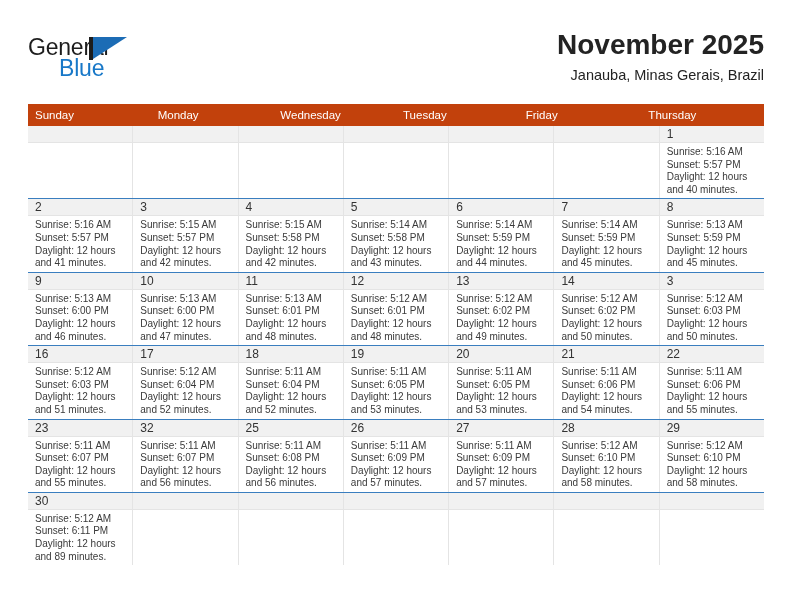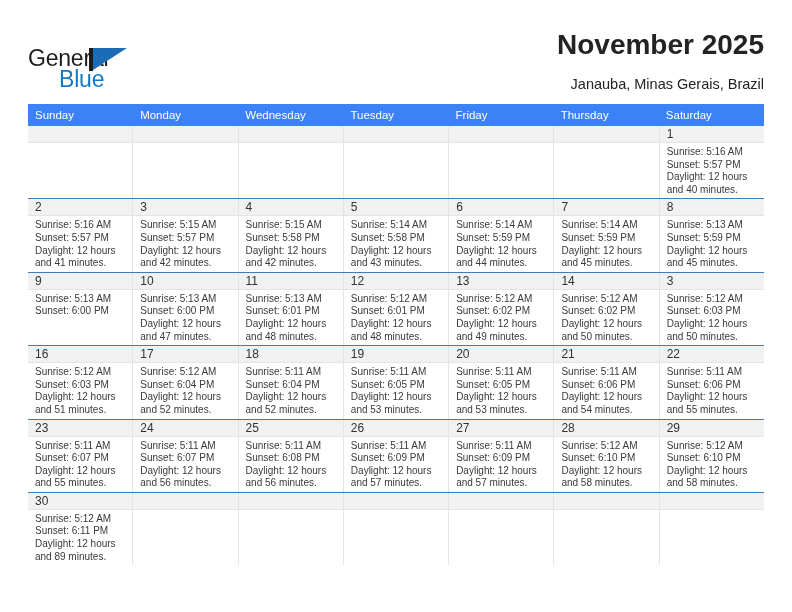--- a/index.html
+++ b/index.html
@@ -30,21 +30,20 @@
     width: 736px;
     height: 68px;
   }
 
   .logo {
     position: absolute;
     left: 0;
     top: 6px;
     width: 130px;
     height: 56px;
-    margin-top: 11px;
   }
   .logo-general {
     position: absolute;
     left: 0;
     top: 0;
     font-size: 23px;
     color: #1d1d1d;
     letter-spacing: -0.2px;
     line-height: 26px;
     font-weight: 400;
@@ -91,39 +90,39 @@
     text-align: right;
   }
   .month-title {
     font-size: 28px;
     line-height: 34px;
     color: #232323;
     font-weight: 700;
     white-space: nowrap;
   }
   .location {
-    margin-top: 13px;
+    margin-top: 4px;
     font-size: 14.5px;
     line-height: 18px;
     color: #232323;
     font-weight: 400;
     white-space: nowrap;
   }
 
   
   .calendar {
     position: absolute;
     left: 28px;
     top: 104px;
     width: 736px;
   }
 
   .weekdays {
     display: flex;
-    background: #3b82f6;
+    background: #c2410c;
     height: 22px;
   }
   .weekday {
     flex: 1 1 0;
     color: #ffffff;
     font-size: 11.5px;
     line-height: 22px;
     padding-left: 7px;
     box-sizing: border-box;
     white-space: nowrap;
@@ -201,21 +200,20 @@
   </div>
 
   <div class="calendar">
     <div class="weekdays" id="weekday-row">
         <div class="weekday">Sunday</div>
         <div class="weekday">Monday</div>
         <div class="weekday">Wednesday</div>
         <div class="weekday">Tuesday</div>
         <div class="weekday">Friday</div>
         <div class="weekday">Thursday</div>
-        <div class="weekday">Saturday</div>
       </div>
     <div id="weeks-container">
         <div class="week">
           <div class="daycell empty">
             <div class="daynum"></div>
           </div>
           <div class="daycell empty">
             <div class="daynum"></div>
           </div>
           <div class="daycell empty">
@@ -296,20 +294,21 @@
               <div class="dl">Daylight: 12 hours and 45 minutes.</div>
             </div>
           </div>
         </div>
         <div class="week">
           <div class="daycell">
             <div class="daynum">9</div>
             <div class="info">
               <div>Sunrise: 5:13 AM</div>
               <div>Sunset: 6:00 PM</div>
+              <div class="dl">Daylight: 12 hours and 46 minutes.</div>
             </div>
           </div>
           <div class="daycell">
             <div class="daynum">10</div>
             <div class="info">
               <div>Sunrise: 5:13 AM</div>
               <div>Sunset: 6:00 PM</div>
               <div class="dl">Daylight: 12 hours and 47 minutes.</div>
             </div>
           </div>
@@ -415,21 +414,21 @@
         <div class="week">
           <div class="daycell">
             <div class="daynum">23</div>
             <div class="info">
               <div>Sunrise: 5:11 AM</div>
               <div>Sunset: 6:07 PM</div>
               <div class="dl">Daylight: 12 hours and 55 minutes.</div>
             </div>
           </div>
           <div class="daycell">
-            <div class="daynum">24</div>
+            <div class="daynum">32</div>
             <div class="info">
               <div>Sunrise: 5:11 AM</div>
               <div>Sunset: 6:07 PM</div>
               <div class="dl">Daylight: 12 hours and 56 minutes.</div>
             </div>
           </div>
           <div class="daycell">
             <div class="daynum">25</div>
             <div class="info">
               <div>Sunrise: 5:11 AM</div>

